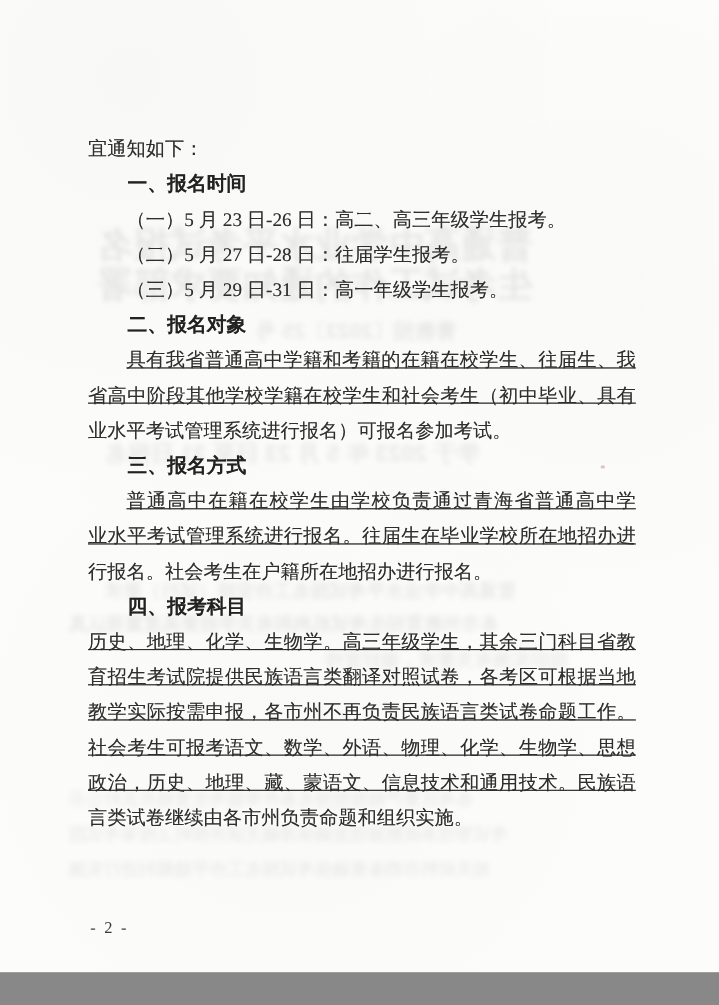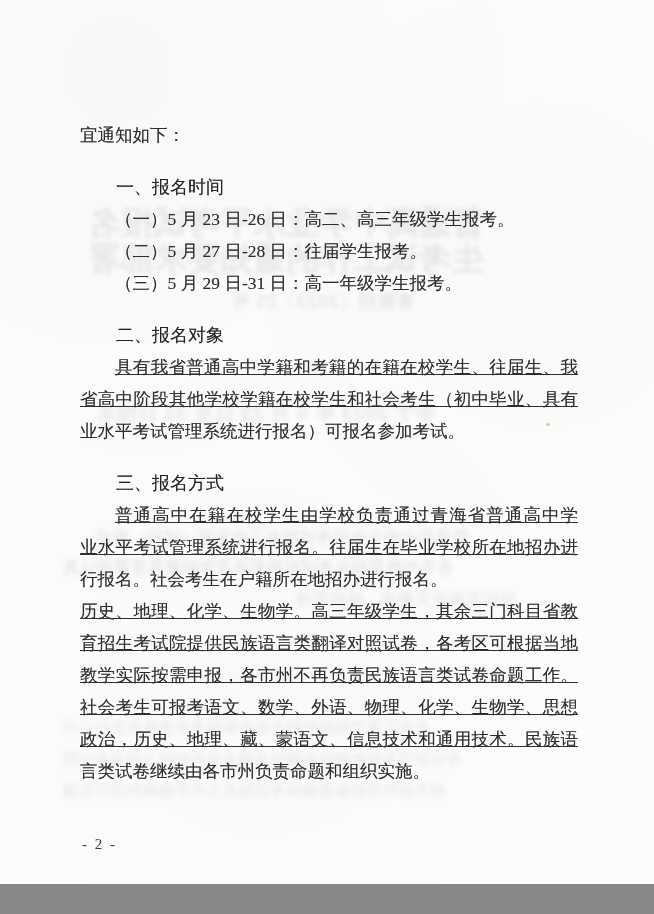--- a/index.html
+++ b/index.html
@@ -42,25 +42,24 @@
     z-index: 2;
     font-size: 17.5px;
     line-height: 32px;
     text-shadow: 0 0 0.5px rgba(0,0,0,0.35);
   }
   .ln { height: 32px; }
   .ind { text-indent: 2em; }
   .j { text-align: justify; text-align-last: justify; text-justify: inter-ideograph; text-decoration: underline; }
   .h {
     font-family: "Liberation Sans", "DejaVu Sans", sans-serif;
-    font-weight: 400;
+    font-weight: 700;
     font-size: 18px;
     color: #222222;
     text-indent: 2em;
-    margin-top: 20px;
   }
   .lead { font-weight: 700; }
 
   .pagenum {
     position: absolute;
     left: 82px;
     top: 836px;
     z-index: 2;
     font-size: 15px;
     letter-spacing: 2px;
@@ -108,20 +107,21 @@
     <div class="ln h">二、报名对象</div>
     <div class="ln ind j">具有我省普通高中学籍和考籍的在籍在校学生、往届生、我</div>
     <div class="ln j">省高中阶段其他学校学籍在校学生和社会考生（初中毕业、具有</div>
     <div class="ln">业水平考试管理系统进行报名）可报名参加考试。</div>
 
     <div class="ln h">三、报名方式</div>
     <div class="ln ind j">普通高中在籍在校学生由学校负责通过青海省普通高中学</div>
     <div class="ln j">业水平考试管理系统进行报名。往届生在毕业学校所在地招办进</div>
     <div class="ln">行报名。社会考生在户籍所在地招办进行报名。</div>
 
+    <div class="ln h">四、报考科目</div>
 
     <div class="ln j">历史、地理、化学、生物学。高三年级学生，其余三门科目省教</div>
     <div class="ln j">育招生考试院提供民族语言类翻译对照试卷，各考区可根据当地</div>
     <div class="ln j">教学实际按需申报，各市州不再负责民族语言类试卷命题工作。</div>
 
     <div class="ln j">社会考生可报考语文、数学、外语、物理、化学、生物学、思想</div>
     <div class="ln j">政治，历史、地理、藏、蒙语文、信息技术和通用技术。民族语</div>
     <div class="ln">言类试卷继续由各市州负责命题和组织实施。</div>
   </div>
 

